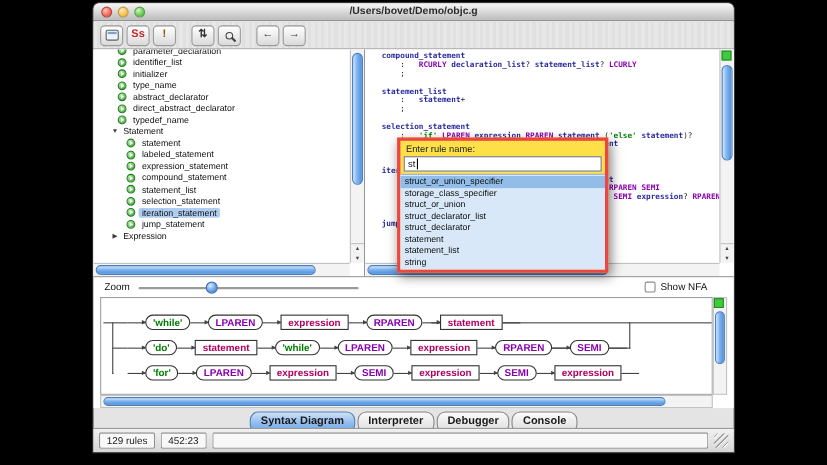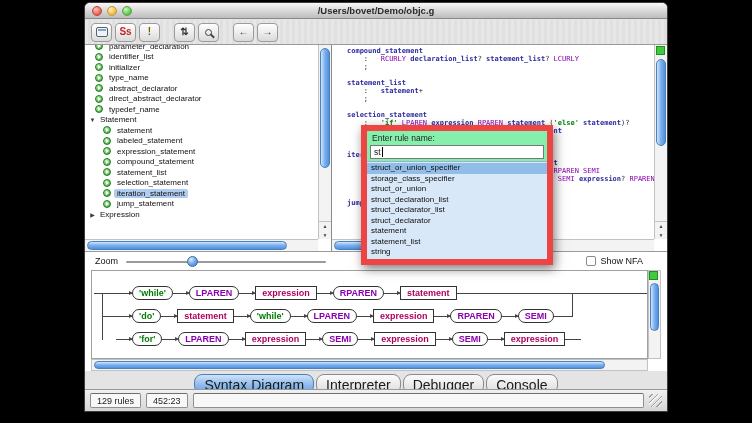--- a/index.html
+++ b/index.html
@@ -27,21 +27,21 @@
   .glyph{line-height:1;}
   .glyph.ss{color:#c22727;font-size:10px;}
   .glyph.warn{color:#7a5b00;}
   .console-glyph{width:12px;height:10px;border:1px solid #566;border-radius:2px;background:#eef3fb;position:relative;}
   .console-glyph::before{content:"";position:absolute;left:1px;right:1px;top:1px;height:2px;background:#8aa0c0;}
   .mag{width:7px;height:7px;border:1.5px solid #444;border-radius:50%;position:relative;}
   .mag::after{content:"";position:absolute;width:5px;height:1.5px;background:#444;transform:rotate(45deg);right:-4px;bottom:-2px;}
   
   .main{position:absolute;top:42px;left:0;right:0;height:206px;display:flex;background:#fff;}
   .sidebar{width:247px;position:relative;border-right:1px solid #8a8a8a;overflow:hidden;background:#fff;flex:none;}
-  .tree{position:absolute;left:0;top:0;right:13px;bottom:12px;overflow:hidden;padding-left:0;}
+  .tree{position:absolute;left:0;top:0;right:13px;bottom:12px;overflow:hidden;padding-left:12px;}
   .tree-row{height:10.5px;display:flex;align-items:center;font-size:8px;white-space:nowrap;}
   .tree-row:first-child{margin-top:-4px;}
   .tri{width:9px;margin-left:3px;font-size:6px;color:#3c3c3c;text-align:center;flex:none;}
   .ind{width:10px;flex:none;}
   .ind2{width:18px;flex:none;}
   .rule-dot{position:relative;width:8px;height:8px;border-radius:50%;flex:none;margin-right:3px;
     background:radial-gradient(circle at 35% 30%,#b9efab,#39a031);border:1px solid #1e7a1e;}
   .rule-dot::after{content:"";position:absolute;left:2px;top:1px;
     border-left:3px solid #fff;border-top:2px solid transparent;border-bottom:2px solid transparent;}
   .tlabel{padding:0 3px;border-radius:2px;color:#101010;}
@@ -55,26 +55,26 @@
     background:linear-gradient(#d2e7fc,#7fb3ef 45%,#4f90dd);border:1px solid #4a7fc0;}
   .scroll-btns{position:absolute;bottom:0;left:0;right:0;height:18px;border-top:1px solid #c2c2c2;
     display:flex;flex-direction:column;align-items:center;justify-content:space-around;font-size:5px;color:#444;}
   .indicator{width:9px;height:9px;background:var(--indicator-green);border:1px solid #268a26;position:absolute;}
   
   .editor{flex:1;position:relative;background:#fff;overflow:hidden;}
   .ed-text{position:absolute;left:0;top:0;right:13px;bottom:12px;padding:2px 0 0 15px;
     font-family:"DejaVu Sans Mono",monospace;font-size:7px;line-height:8px;white-space:pre;overflow:hidden;}
   .ed-line{height:8px;}
   .tk-d{color:#222;}
-  .tk-k{color:var(--token-purple);font-weight:normal;text-align:right;}
+  .tk-k{color:var(--token-purple);font-weight:bold;text-align:right;}
   .tk-s{color:var(--literal-green);font-weight:bold;}
   .tk-r{color:var(--rule-ref);font-weight:bold;}
   
-  .popup{position:absolute;left:276px;top:122px;width:192px;z-index:40;background:#86efac;
-    border:6px solid #ef4444;box-shadow:2px 4px 10px rgba(0,0,0,0.5);}
+  .popup{position:absolute;left:276px;top:122px;width:192px;z-index:40;background:#fde047;
+    border:3px solid #ef4444;box-shadow:2px 4px 10px rgba(0,0,0,0.5);}
   .popup-title{font-size:8.5px;color:#222;padding:2px 5px 2px;}
   .popup-input{margin:0 3px 2px;height:14px;background:#fff;border:1px solid #777;
     display:flex;align-items:center;padding:0 3px;font-size:8.5px;}
   .caret{width:1px;height:10px;background:#000;margin-left:1px;}
   .popup-list{background:var(--popup-bg);border-top:1px solid #9ab0c8;padding:1px 0;}
   .pitem{height:10.5px;line-height:10.5px;font-size:8px;padding-left:4px;white-space:nowrap;color:#0d0d0d;}
   .pitem.psel{background:var(--popup-selected);}
   
   .zoom-panel{position:absolute;top:248px;left:0;right:0;height:120px;background:#ffffff;border-top:1px solid #9a9a9a;}
   .zoom-controls{position:absolute;top:0;left:0;right:0;height:18px;display:flex;align-items:center;padding:0 10px;font-size:9px;}
@@ -97,22 +97,22 @@
   .conn::after{content:"";position:absolute;right:-1px;top:-2px;
     border-left:4px solid #444;border-top:2.5px solid transparent;border-bottom:2.5px solid transparent;}
   .conn.noarrow::after{display:none;}
   .dgbox{display:inline-block;border:1px solid #333;background:#fff;white-space:nowrap;
     font-size:9px;font-weight:bold;padding:1px 6px;flex:none;}
   .dgbox.literal{color:var(--literal-green);border-radius:8px;}
   .dgbox.token{color:var(--token-purple);border-radius:8px;}
   .dgbox.rule{color:var(--rule-box-red);}
   
   .tabs{position:absolute;top:371px;left:0;right:0;height:17px;display:flex;justify-content:center;}
-  .tab{height:15px;padding:2px 9px 16px;font-size:14px;border:1px solid #8a8a8a;border-radius:8px;
-    margin:0 1px;background:linear-gradient(#fbfbfb,#dcdcdc);color:#1a1a1a;}
+  .tab{height:15px;padding:2px 9px 16px;font-size:10px;border:1px solid #8a8a8a;border-radius:8px;
+    margin:0 1px;background:linear-gradient(#fbfbfb,#dcdcdc);color:#1a1a1a;font-weight:bold;}
   .tab.active{background:linear-gradient(#cfe2f8,#8fbbee 55%,#6da3e4);border-color:#4f7fb8;}
   
   .statusbar{position:absolute;left:0;right:0;bottom:0;height:22px;
     background:linear-gradient(#f0f0f0,#d6d6d6);border-top:1px solid #9a9a9a;
     display:flex;align-items:center;gap:5px;padding:0 5px;}
   .sfield{height:15px;border:1px solid #8f8f8f;border-top-color:#6f6f6f;background:#f8f8f8;
     border-radius:2px;display:flex;align-items:center;padding:0 6px;font-size:9px;color:#222;white-space:nowrap;}
   .sfield.grow{flex:1;}
   .grip{width:13px;height:13px;flex:none;
     background:repeating-linear-gradient(135deg,transparent 0 2px,#9f9f9f 2px 3px,#f4f4f4 3px 4px);}
@@ -275,21 +275,20 @@
   <div class="popup">
     <div class="popup-title">Enter rule name:</div>
     <div class="popup-input">
       <span>st</span>
       <span class="caret"></span>
     </div>
     <div class="popup-list">
         <div class="pitem psel">struct_or_union_specifier</div>
         <div class="pitem">storage_class_specifier</div>
         <div class="pitem">struct_or_union</div>
-        <div class="pitem">struct_declaration_list</div>
         <div class="pitem">struct_declarator_list</div>
         <div class="pitem">struct_declarator</div>
         <div class="pitem">statement</div>
         <div class="pitem">statement_list</div>
         <div class="pitem">string</div>
       </div>
   </div>
 
   <div class="zoom-panel">
     <div class="zoom-controls">

